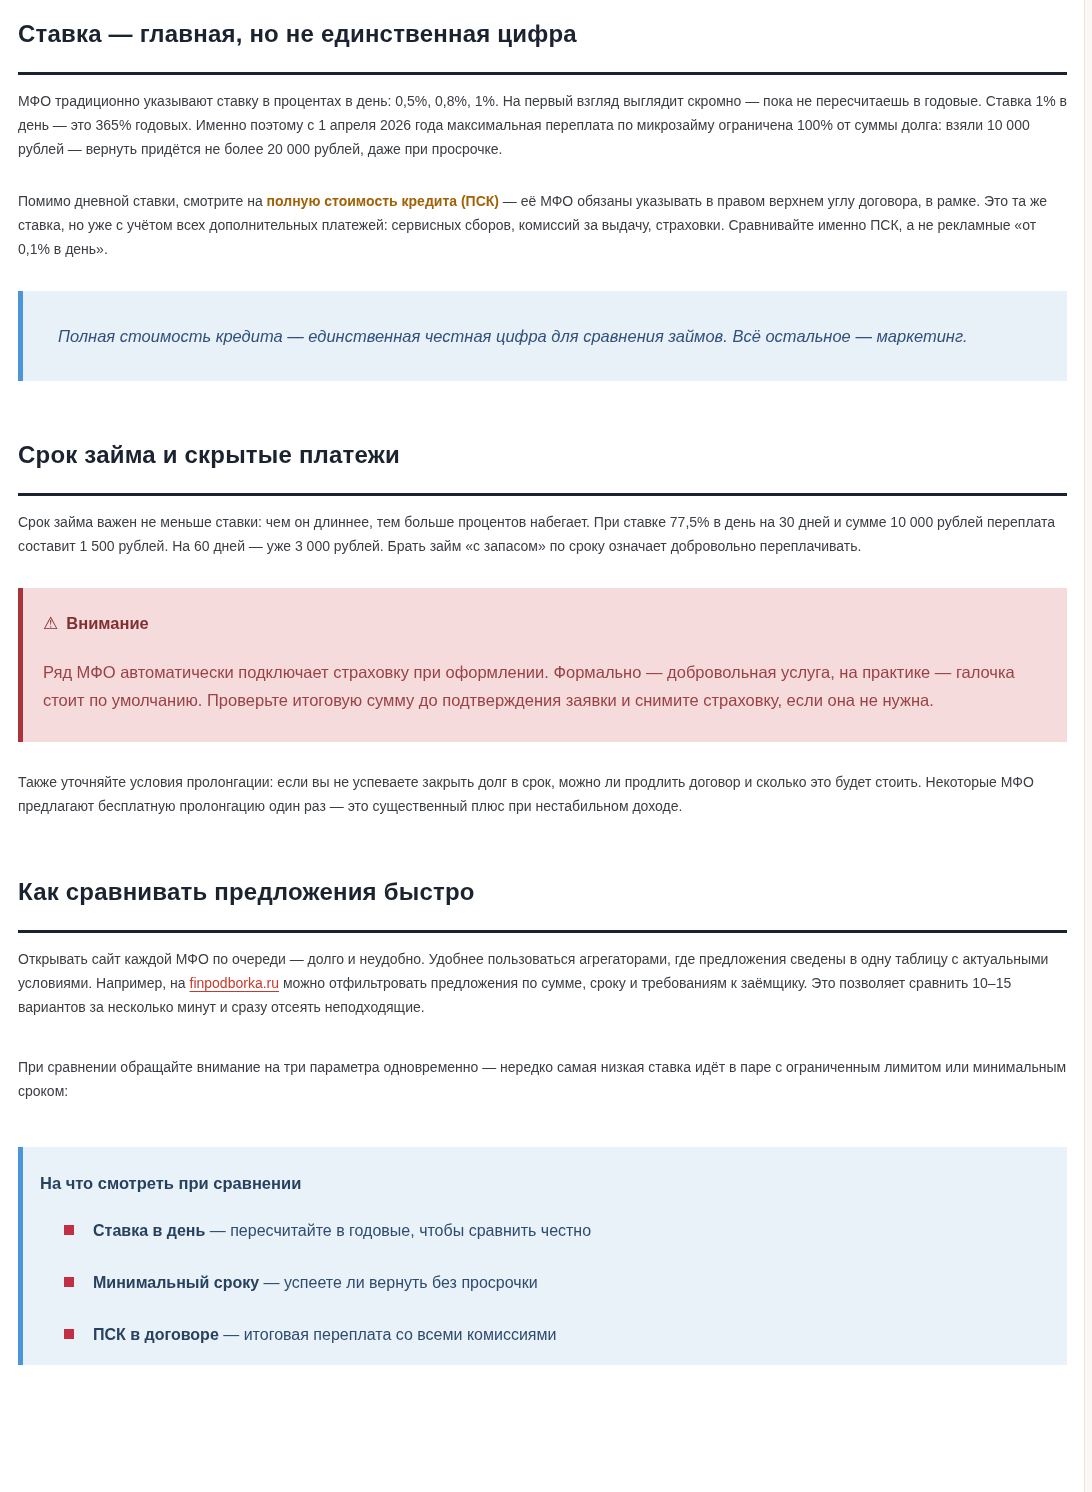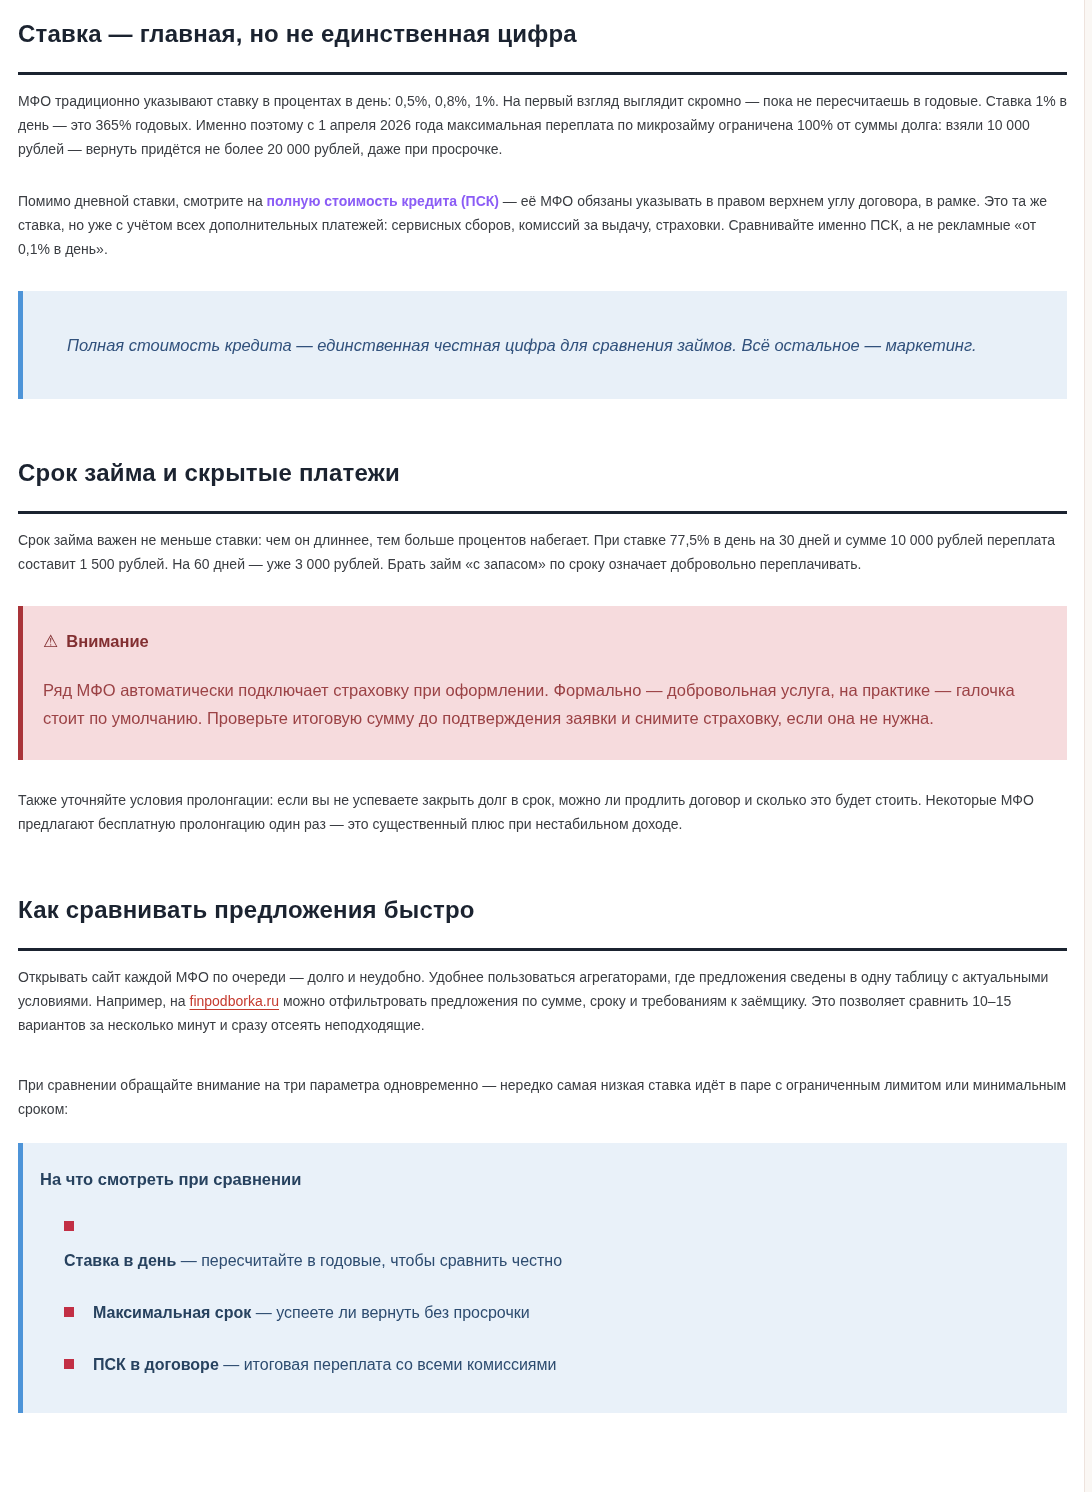--- a/index.html
+++ b/index.html
@@ -28,29 +28,29 @@
     border-bottom: 3px solid var(--heading-color, #1b2330);
     letter-spacing: 0.2px;
   }
   .body-text {
     margin: 28px 0 0;
     font-size: 14px;
     line-height: 1.72;
     color: var(--body-text-color, #3a3d42);
   }
   .body-text.first { margin-top: 14px; }
-  .body-text strong { color: #8b5cf6; margin-top: 48px; }
+  .body-text strong { color: #a16207; margin-top: 48px; }
   .quote-callout {
     margin-top: 30px;
     background: var(--quote-bg, #e8f0f8);
     border-left: 5px solid var(--quote-border, #4d94d8);
     padding: 25px 28px;
   }
   .quote-text {
-    margin: 16px;
+    margin: 7px;
     font-style: italic;
     font-size: 16.5px;
     line-height: 1.6;
     color: var(--quote-text, #31517c);
   }
   .warning-callout {
     margin-top: 30px;
     background: var(--warning-bg, #f6dbdd);
     border-left: 5px solid var(--warning-border, #a93439);
     padding: 25px 28px 28px 20px;
@@ -68,24 +68,24 @@
     line-height: 1.7;
     color: var(--warning-text, #9b4245);
   }
   .link {
     color: var(--link-color, #c53a2e);
     text-decoration: underline;
     text-underline-offset: 3px;
     cursor: pointer;
   }
   .info-callout {
-    margin-top: 22px;
+    margin-top: 44px;
     background: var(--info-bg, #e9f1f9);
     border-left: 5px solid var(--info-border, #4d94d8);
-    padding: 27px 28px 38px 17px;
+    padding: 27px 28px 20px 17px;
   }
   .info-title {
     margin: 0;
     font-size: 16.5px;
     font-weight: 700;
     color: var(--info-title, #27425f);
   }
   .info-list {
     list-style: none;
     margin: 27px 0 0;
@@ -93,21 +93,21 @@
   }
   .info-item {
     display: flex;
     align-items: flex-start;
     gap: 19px;
     margin-top: 30px;
     font-size: 16px;
     line-height: 1.35;
     color: var(--info-text, #2d4c70);
   }
-  .info-item:first-child { margin-top: 0; flex-direction: column; }
+  .info-item:first-child { margin-top: 0; }
   .bullet {
     flex: none;
     width: 10px;
     height: 10px;
     margin-top: 5px;
     background: var(--bullet-color, #c22f45);
   }
   .item-lead { font-weight: 700; color: var(--info-title, #24405f); }
 </style>
 </head>
@@ -140,21 +140,21 @@
     <p class="body-text" style="margin-top:36px;">При сравнении обращайте внимание на три параметра одновременно — нередко самая низкая ставка идёт в паре с ограниченным лимитом или минимальным сроком:</p>
     <div class="info-callout">
       <p class="info-title">На что смотреть при сравнении</p>
       <ul class="info-list">
         <li class="info-item">
           <span class="bullet"></span>
           <span><strong class="item-lead">Ставка в день</strong><span> — пересчитайте в годовые, чтобы сравнить честно</span></span>
         </li>
         <li class="info-item">
           <span class="bullet"></span>
-          <span><strong class="item-lead">Максимальная срок</strong><span> — успеете ли вернуть без просрочки</span></span>
+          <span><strong class="item-lead">Минимальный сроку</strong><span> — успеете ли вернуть без просрочки</span></span>
         </li>
         <li class="info-item">
           <span class="bullet"></span>
           <span><strong class="item-lead">ПСК в договоре</strong><span> — итоговая переплата со всеми комиссиями</span></span>
         </li>
       </ul>
     </div>
   </section>
 
 </div>

